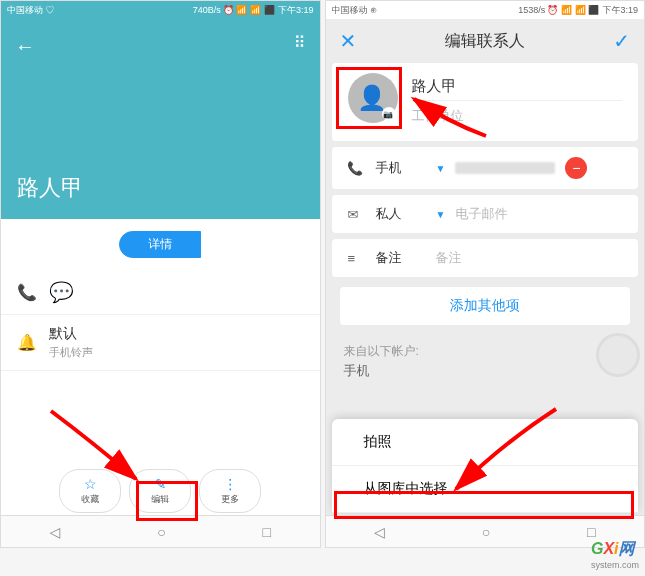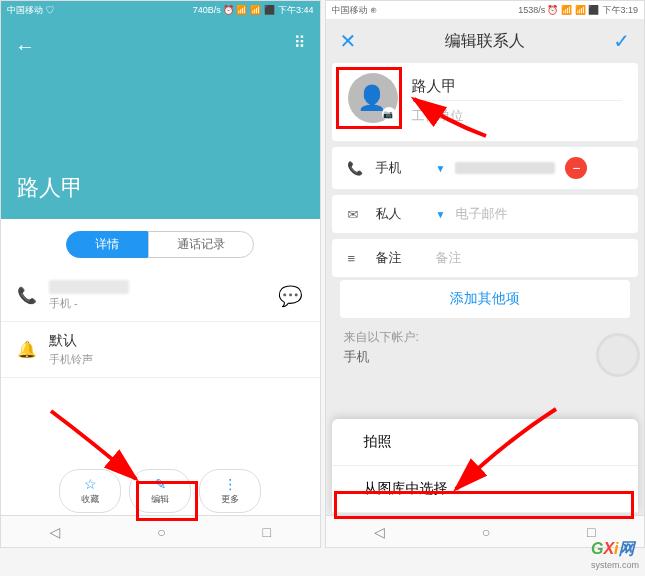--- a/index.html
+++ b/index.html
@@ -39,56 +39,51 @@
 .field-work{font-size:13px;color:#bbb;padding:6px 0}
 .p2-row{display:flex;align-items:center;gap:10px;padding:10px 16px;background:#fff;margin:6px 6px 0;border-radius:4px;font-size:13px}
 .p2-row .ricon{width:18px;color:#666}
 .p2-row .label{color:#333;min-width:50px}
 .p2-row .dd{color:#2196f3;font-size:10px}
 .p2-row .val{flex:1;color:#bbb}
 .p2-row .blur{background:#e0e0e0;height:12px;width:100px;filter:blur(1px);border-radius:2px}
 .circle-btn{width:22px;height:22px;border-radius:50%;display:flex;align-items:center;justify-content:center;color:#fff;font-size:14px}
 .red{background:#f44336}
 .blue{background:#2196f3}
-.add-other{margin:3px 14px;padding:10px;background:#fff;border-radius:4px;text-align:center;color:#2196f3;font-size:14px}
+.add-other{margin:10px 14px;padding:10px;background:#fff;border-radius:4px;text-align:center;color:#2196f3;font-size:14px}
 .account{padding:8px 18px;font-size:12px;color:#999}
 .account .ph{font-size:13px;color:#666;margin-top:2px}
 .sheet{position:absolute;bottom:34px;left:6px;right:6px;background:#fff;border-radius:6px 6px 0 0;box-shadow:0 -2px 8px rgba(0,0,0,.15)}
 .sheet-item{padding:14px 32px;font-size:14px;color:#000000;border-bottom:1px solid #eee}
 .hl-red{position:absolute;border:3px solid red;pointer-events:none;z-index:10}
 .arrow-red{position:absolute;z-index:11;pointer-events:none}
 .watermark{position:absolute;bottom:6px;right:6px;font-size:16px;font-style:italic;color:#3a7cc4;font-weight:bold;z-index:20}
 .watermark .g{color:#4caf50}.watermark .x{color:#f44336}.watermark .i{color:#ff9800}
 .fab{position:absolute;right:4px;bottom:170px;width:44px;height:44px;border-radius:50%;background:#e8e8e8;border:3px solid #ddd}
 </style>
 </head>
 <body>
 
 <div class="phones">
 
   <div class="phone">
     <div class="status-bar teal">
       <span>中国移动 ♡</span>
-      <span>740B/s ⏰ 📶 📶 ⬛ 下午3:44</span>
+      <span>740B/s ⏰ 📶 📶 ⬛ 下午3:19</span>
     </div>
     <div class="p1-header">
       <div class="back-arrow">←</div>
       <div class="qr">⠿</div>
       <div class="contact-name">路人甲</div>
     </div>
     <div class="tabs">
       <div class="tab active">详情</div>
-      <div class="tab inactive">通话记录</div>
     </div>
     <div class="p1-row">
       <div class="icon">📞</div>
-      <div class="body">
-        <div class="main"></div>
-        <div class="sub">手机 -</div>
-      </div>
       <div class="msg-icon">💬</div>
     </div>
     <div class="p1-row">
       <div class="icon">🔔</div>
       <div class="body">
         <div style="font-size:14px;color:#333">默认</div>
         <div class="sub">手机铃声</div>
       </div>
     </div>
     <div class="p1-bottom">

